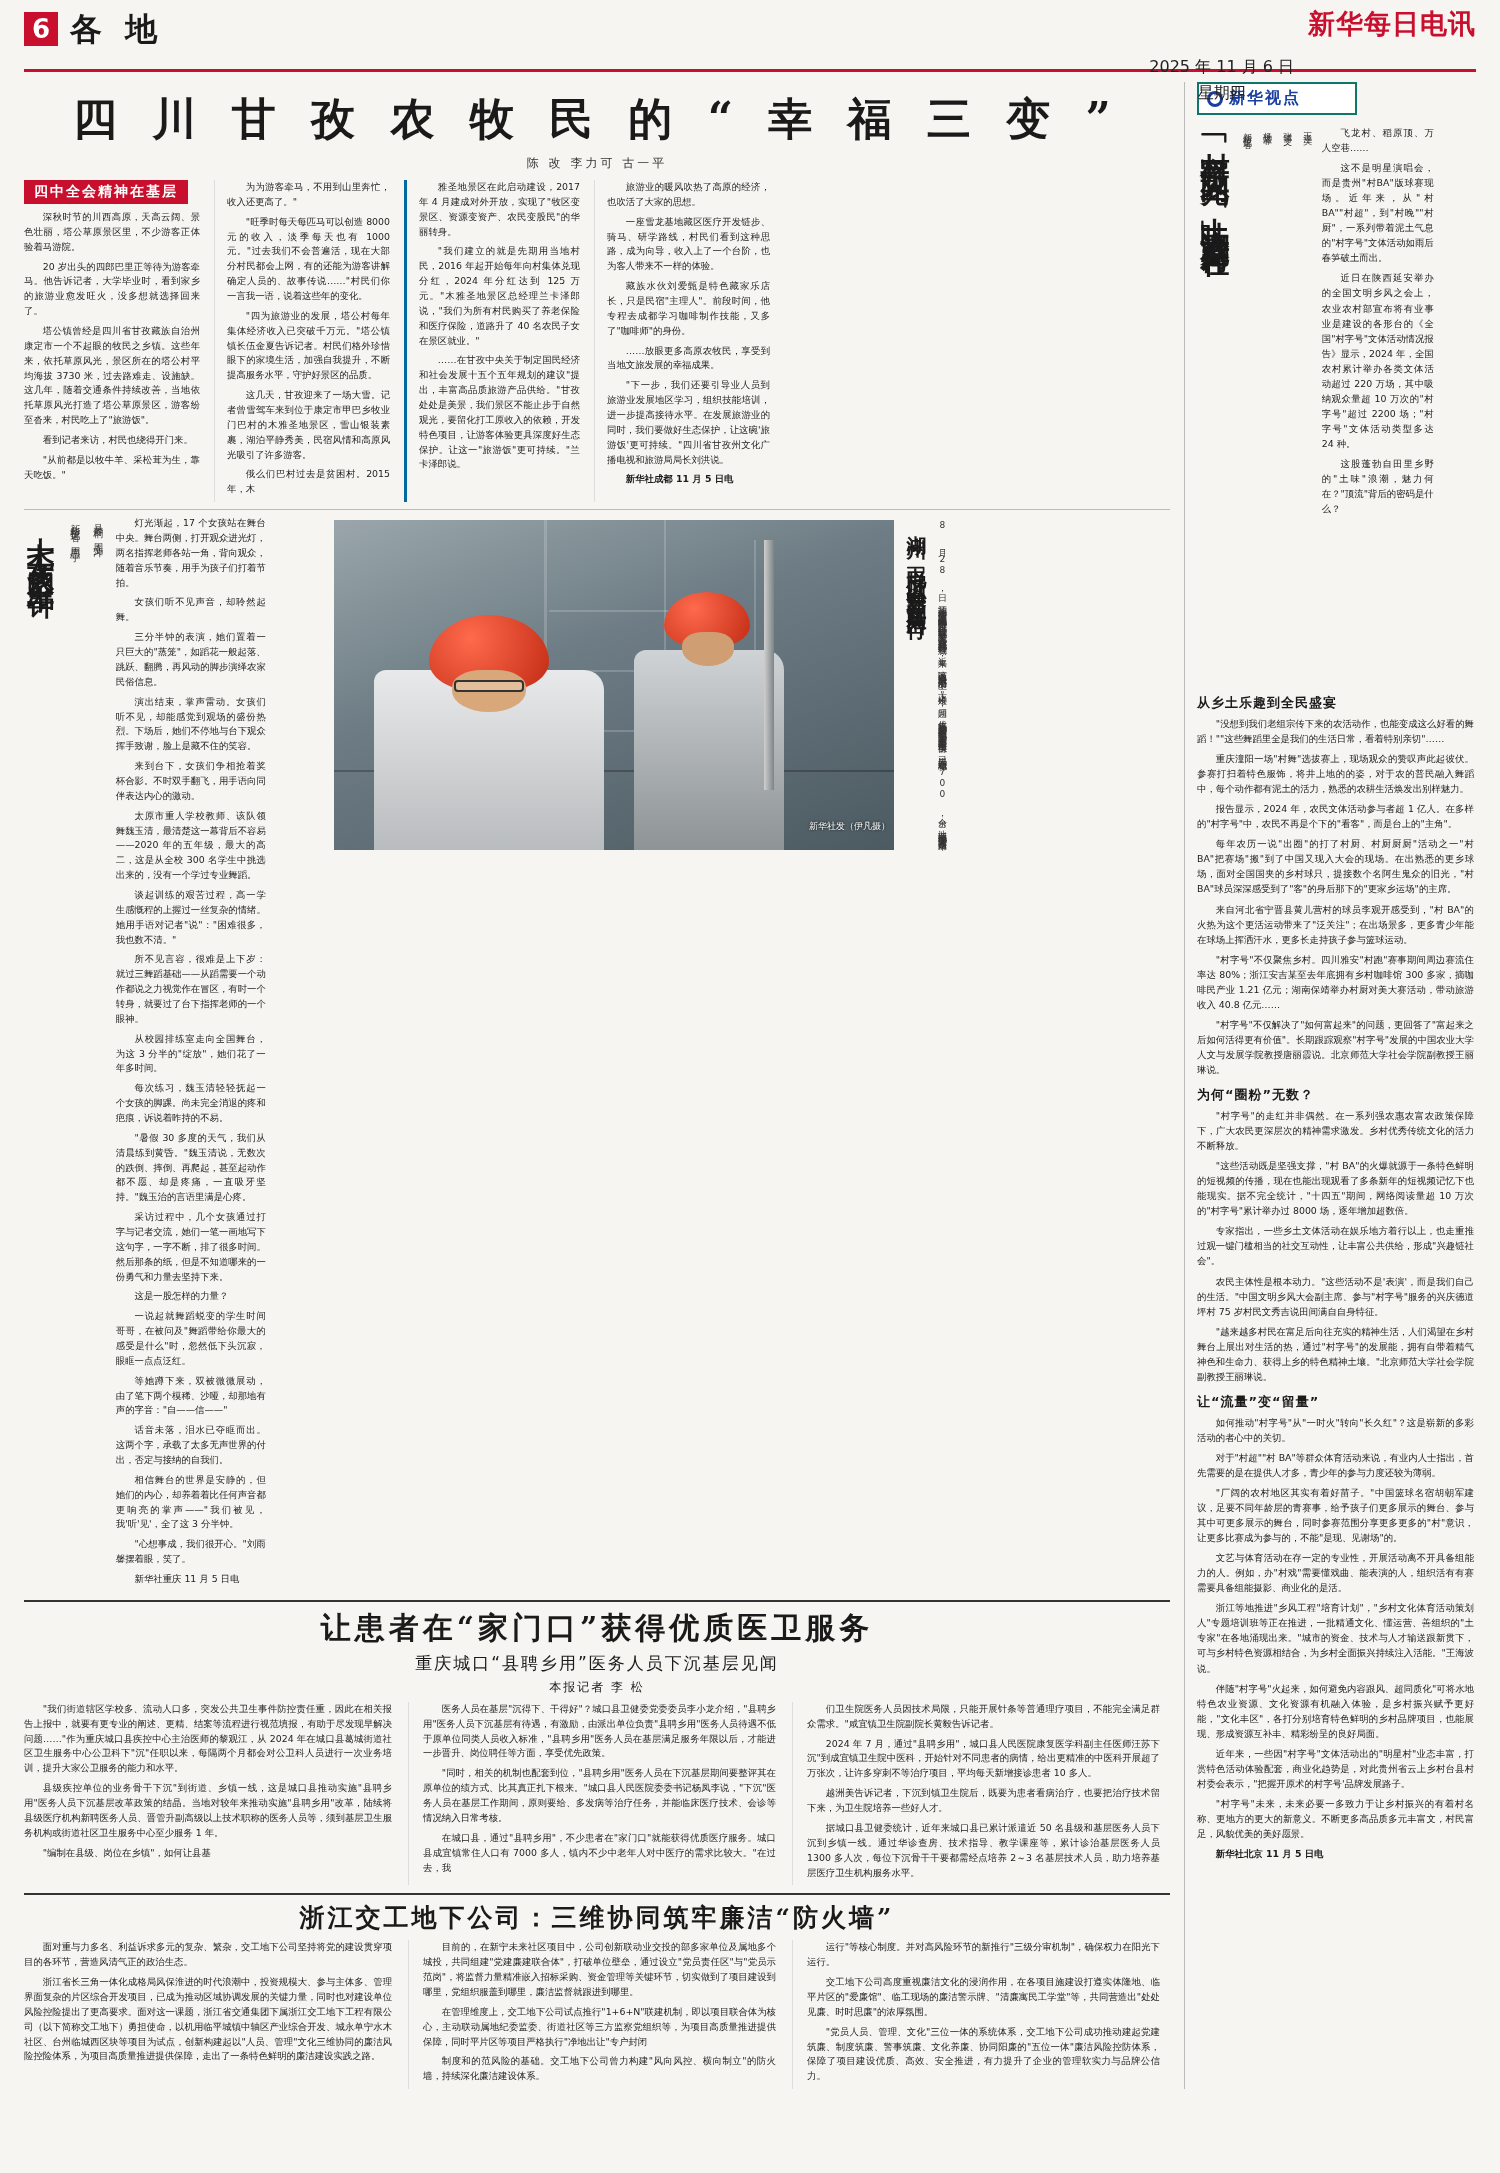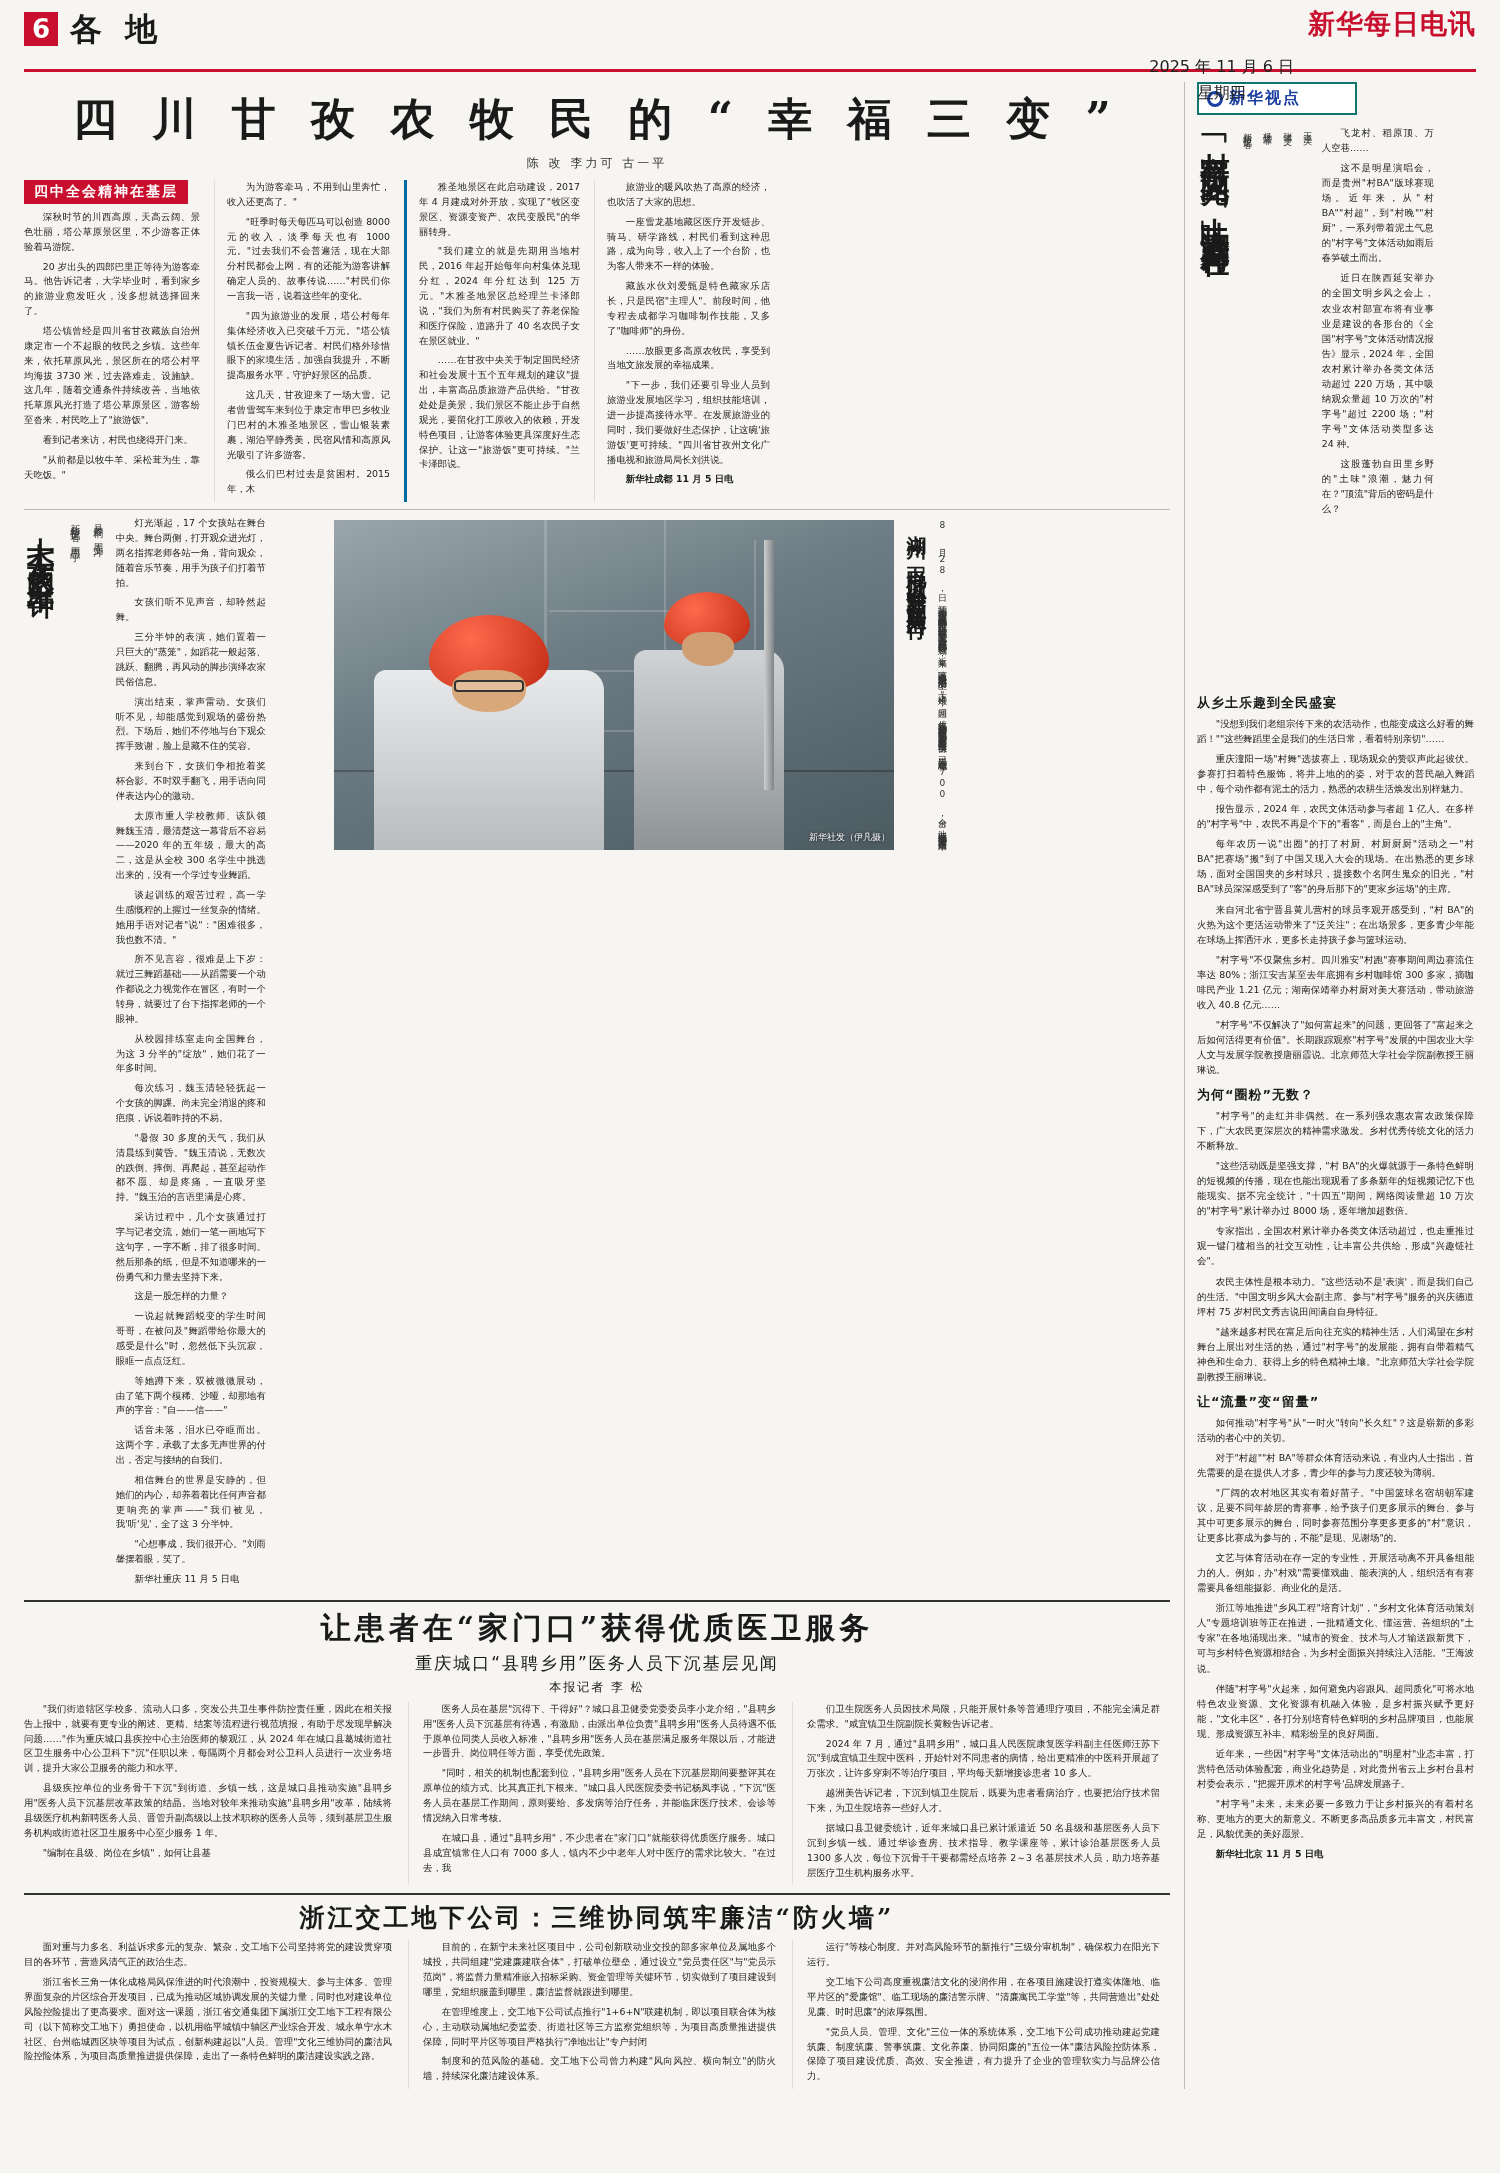--- a/index.html
+++ b/index.html
@@ -142,21 +142,21 @@
   }
 
   
   .photo {
     position: relative;
     overflow: hidden;
     background: linear-gradient(160deg,#9aa6ab 0%, #6e7d85 40%, #4c5a62 100%);
   }
   .photo .credit {
     position: absolute;
-    right: 4px; bottom: 6px;
+    right: 4px; bottom: 17px;
     color: #fff;
     font-size: 9px;
     text-shadow: 0 0 3px #000;
   }
   .helmet {
     position: absolute;
     border-radius: 50% 50% 45% 45% / 60% 60% 40% 40%;
     background: radial-gradient(circle at 35% 30%, #ff6a4d, #c02a12);
   }
   .panel-lines { position: absolute; inset: 0; }
@@ -446,21 +446,21 @@
         <p>每年农历一说"出圈"的打了村厨、村厨厨厨"活动之一"村 BA"把赛场"搬"到了中国又现入大会的现场。在出熟悉的更乡球场，面对全国国夹的乡村球只，提接数个名阿生鬼众的旧光，"村 BA"球员深深感受到了"客"的身后那下的"更家乡运场"的主席。</p>
         <p>来自河北省宁晋县黄儿营村的球员李观开感受到，"村 BA"的火热为这个更活运动带来了"泛关注"；在出场景多，更多青少年能在球场上挥洒汗水，更多长走持孩子参与篮球运动。</p>
         <p>"村字号"不仅聚焦乡村。四川雅安"村跑"赛事期间周边赛流住率达 80%；浙江安吉某至去年底拥有乡村咖啡馆 300 多家，摘咖啡民产业 1.21 亿元；湖南保靖举办村厨对美大赛活动，带动旅游收入 40.8 亿元……</p>
         <p>"村字号"不仅解决了"如何富起来"的问题，更回答了"富起来之后如何活得更有价值"。长期跟踪观察"村字号"发展的中国农业大学人文与发展学院教授唐丽霞说。北京师范大学社会学院副教授王丽琳说。</p>
       </div>
 
       <div class="rc-head">为何“圈粉”无数？</div>
       <div>
         <p>"村字号"的走红并非偶然。在一系列强农惠农富农政策保障下，广大农民更深层次的精神需求激发。乡村优秀传统文化的活力不断释放。</p>
         <p>"这些活动既是坚强支撑，"村 BA"的火爆就源于一条特色鲜明的短视频的传播，现在也能出现观看了多条新年的短视频记忆下也能现实。据不完全统计，"十四五"期间，网络阅读量超 10 万次的"村字号"累计举办过 8000 场，逐年增加超数倍。</p>
-        <p>专家指出，全国农村累计举办各类文体活动超过，也走重推过观一键门槛相当的社交互动性，让丰富公共供给，形成"兴趣链社会"。</p>
+        <p>专家指出，一些乡土文体活动在娱乐地方着行以上，也走重推过观一键门槛相当的社交互动性，让丰富公共供给，形成"兴趣链社会"。</p>
         <p>农民主体性是根本动力。"这些活动不是'表演'，而是我们自己的生活。"中国文明乡风大会副主席、参与"村字号"服务的兴庆德道坪村 75 岁村民文秀吉说田间满自自身特征。</p>
         <p>"越来越多村民在富足后向往充实的精神生活，人们渴望在乡村舞台上展出对生活的热，通过"村字号"的发展能，拥有自带着精气神色和生命力、获得上乡的特色精神土壤。"北京师范大学社会学院副教授王丽琳说。</p>
       </div>
 
       <div class="rc-head">让“流量”变“留量”</div>
       <div>
         <p>如何推动"村字号"从"一时火"转向"长久红"？这是崭新的多彩活动的者心中的关切。</p>
         <p>对于"村超""村 BA"等群众体育活动来说，有业内人士指出，首先需要的是在提供人才多，青少年的参与力度还较为薄弱。</p>
         <p>"厂阔的农村地区其实有着好苗子。"中国篮球名宿胡朝军建议，足要不同年龄层的青赛事，给予孩子们更多展示的舞台、参与其中可更多展示的舞台，同时参赛范围分享更多更多的"村"意识，让更多比赛成为参与的，不能"是现、见谢场"的。</p>
         <p>文艺与体育活动在存一定的专业性，开展活动离不开具备组能力的人。例如，办"村戏"需要懂戏曲、能表演的人，组织活有有赛需要具备组能摄影、商业化的是活。</p>

